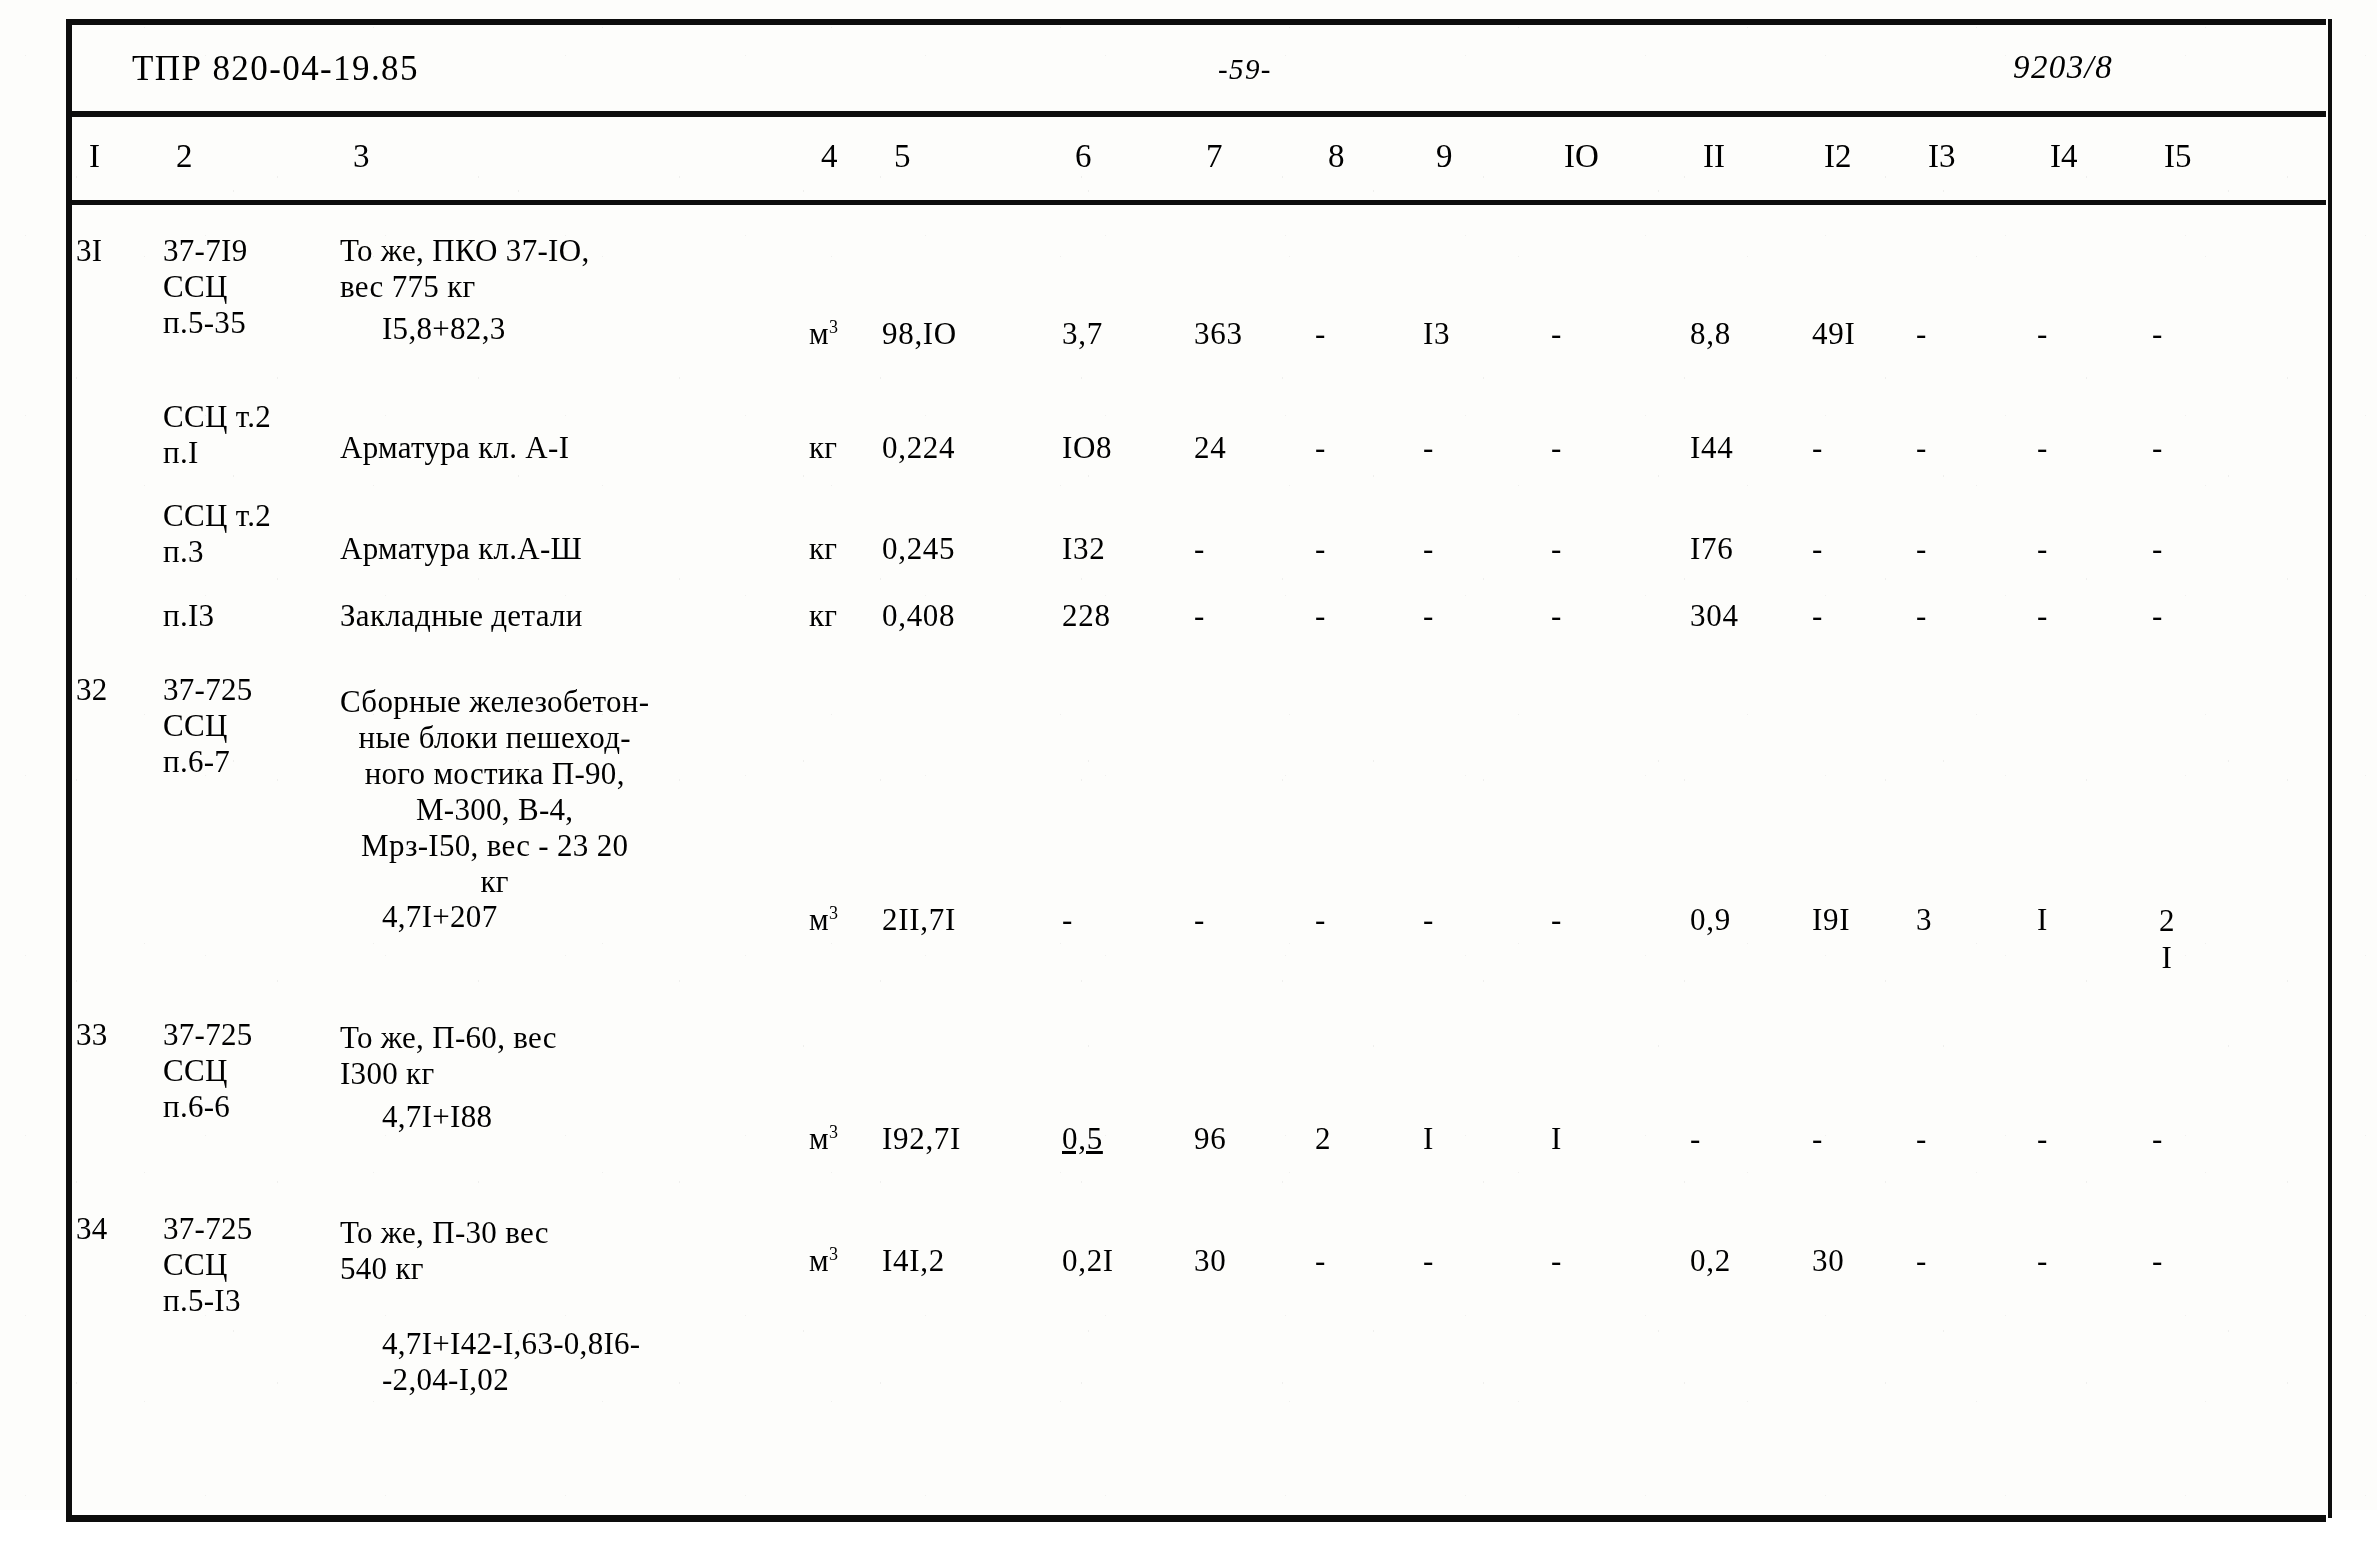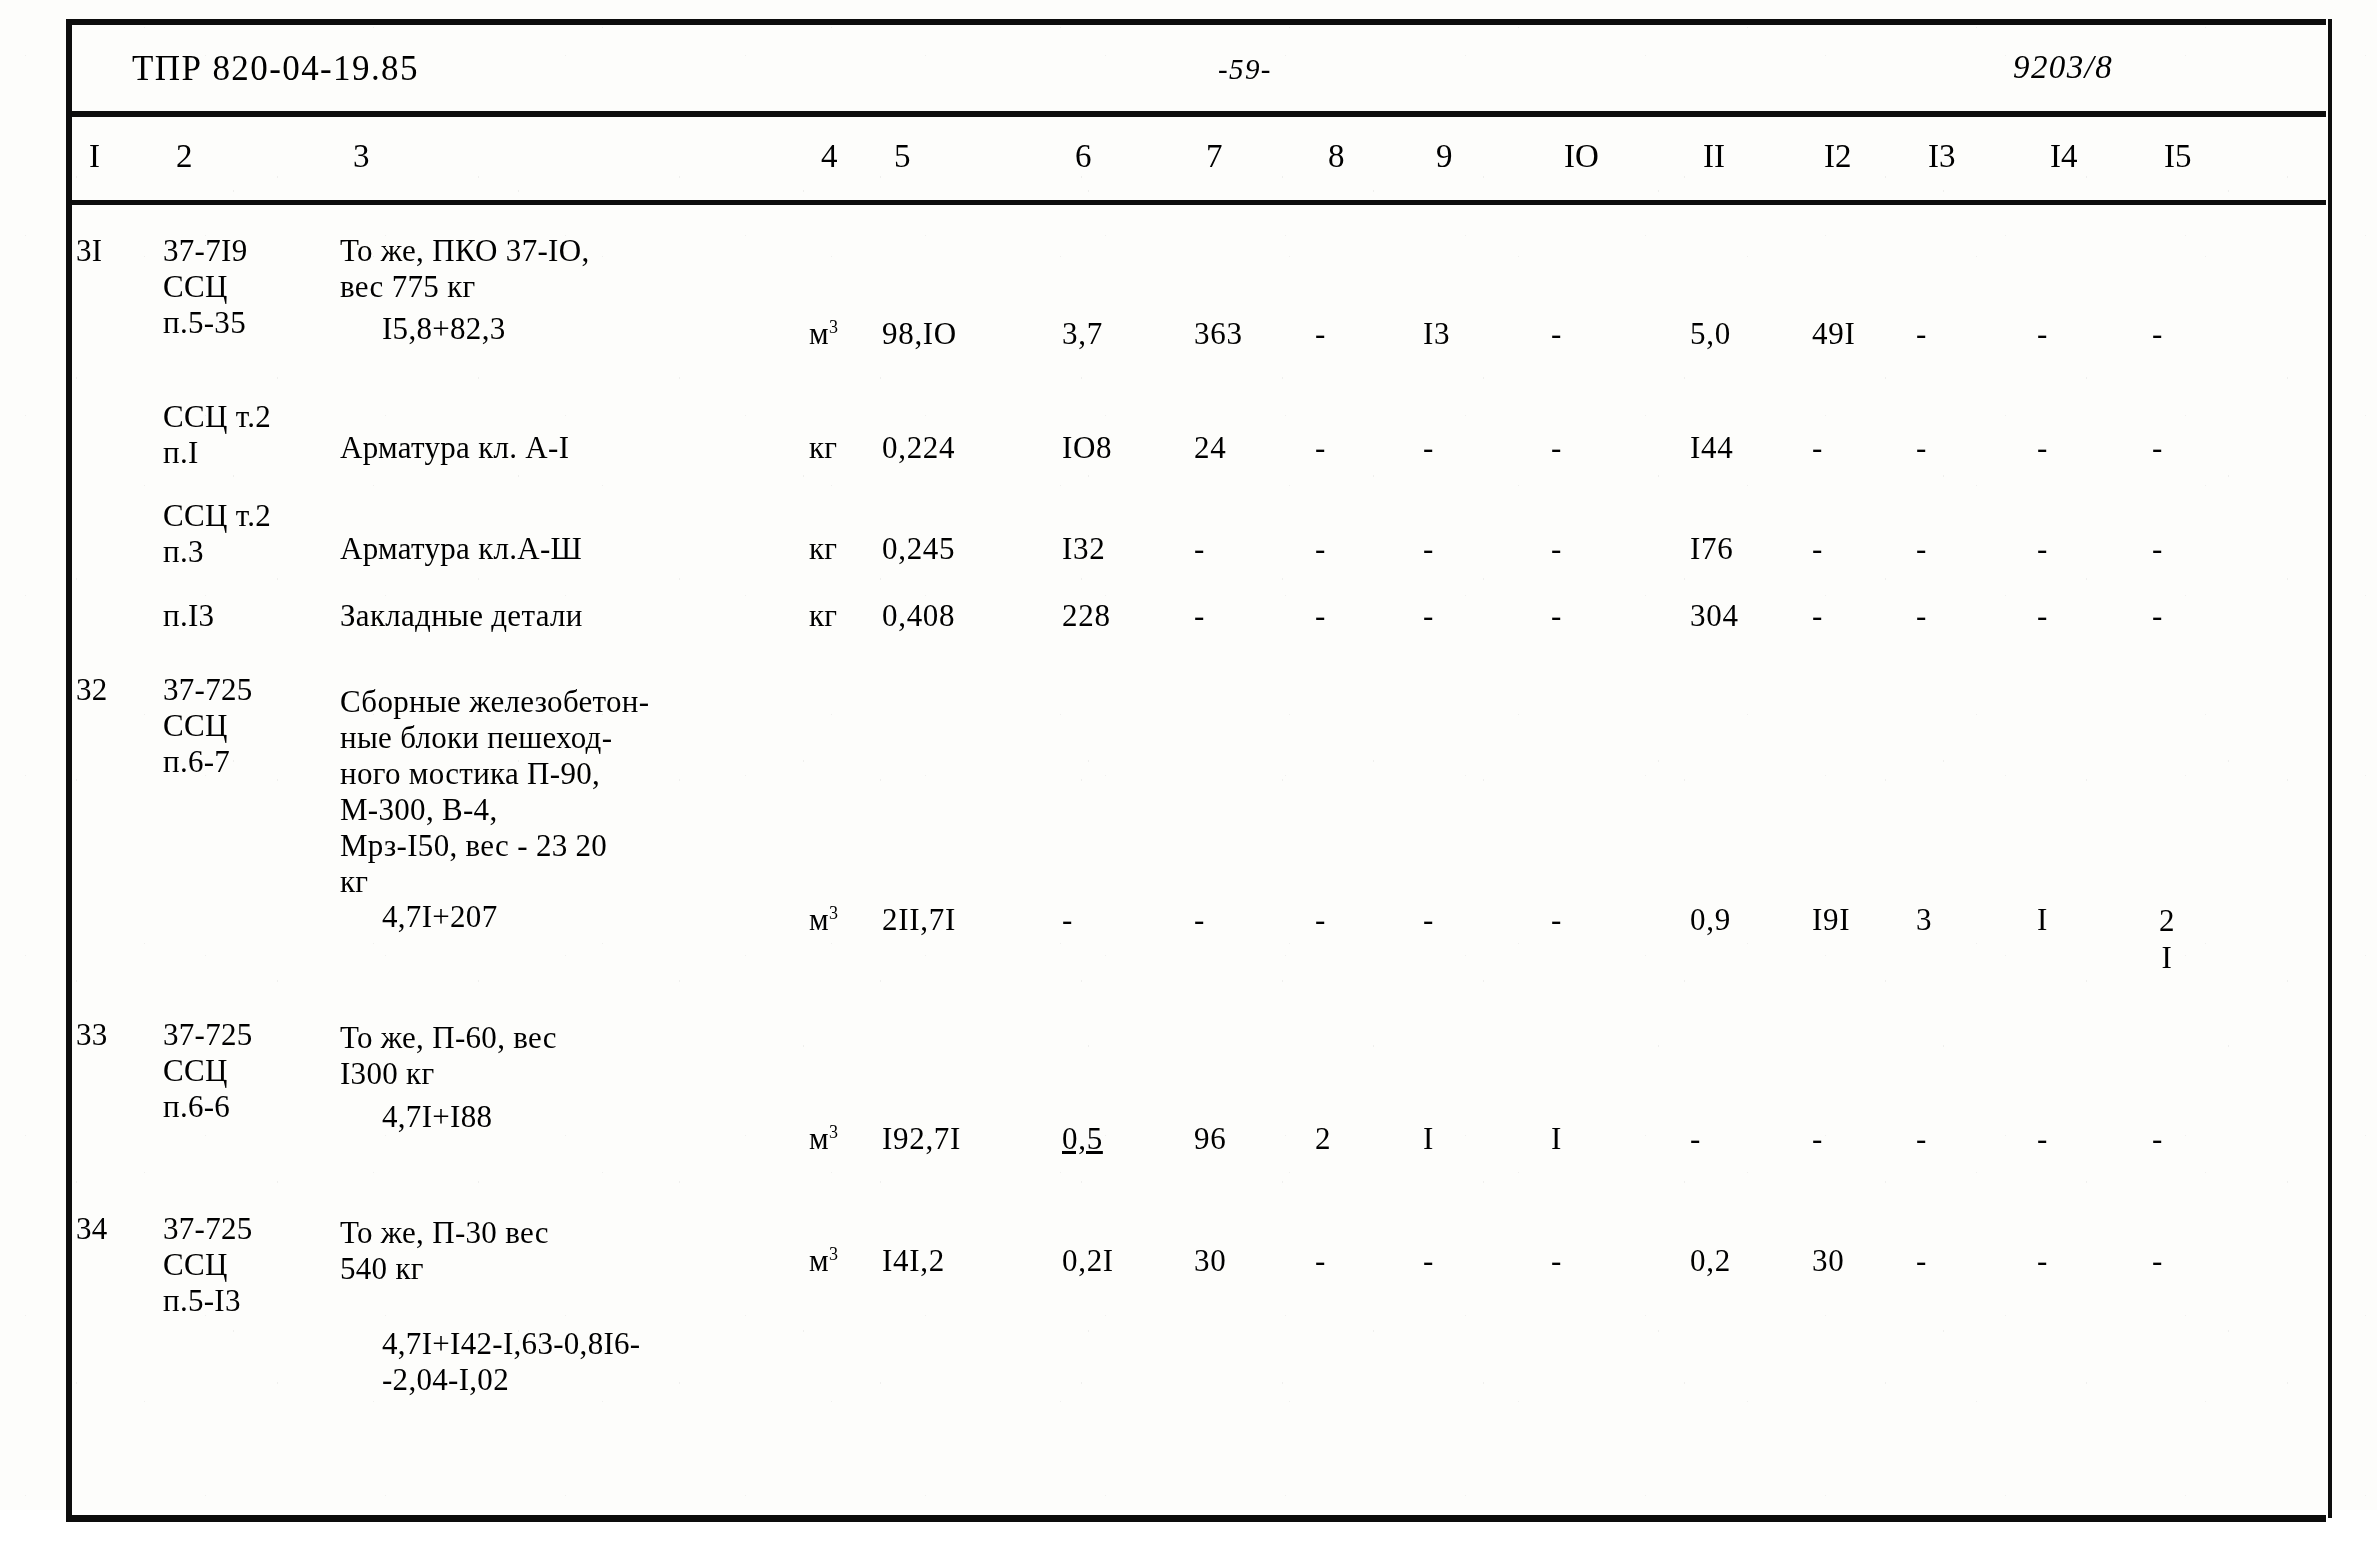--- a/index.html
+++ b/index.html
@@ -139,21 +139,21 @@
       <div class="cell desc" style="left: 340px; top: 233px;">То же, ПКО 37-IO,
 вес 775 кг</div>
       <div class="cell" style="left: 382px; top: 311px;">I5,8+82,3</div>
       <div class="cell" style="left: 809px; top: 316px;"><span>м</span><span class="sup">3</span></div>
       <div class="cell mono-num" style="left: 882px; top: 316px;">98,IO</div>
       <div class="cell mono-num" style="left: 1062px; top: 316px;">3,7</div>
       <div class="cell mono-num" style="left: 1194px; top: 316px;">363</div>
       <div class="cell mono-num" style="left: 1315px; top: 316px;">-</div>
       <div class="cell mono-num" style="left: 1423px; top: 316px;">I3</div>
       <div class="cell mono-num" style="left: 1551px; top: 316px;">-</div>
-      <div class="cell mono-num" style="left: 1690px; top: 316px;">5,0</div>
+      <div class="cell mono-num" style="left: 1690px; top: 316px;">8,8</div>
       <div class="cell mono-num" style="left: 1812px; top: 316px; text-align: right;">49I</div>
       <div class="cell mono-num" style="left: 1916px; top: 316px;">-</div>
       <div class="cell mono-num" style="left: 2037px; top: 316px;">-</div>
       <div class="cell mono-num" style="left: 2152px; top: 316px;">-</div>
       <div class="cell" style="left: 163px; top: 399px;">ССЦ т.2
 п.I</div>
       <div class="cell desc" style="left: 340px; top: 430px;">Арматура кл. А-I</div>
       <div class="cell" style="left: 809px; top: 430px;"><span>кг</span></div>
       <div class="cell mono-num" style="left: 882px; top: 430px;">0,224</div>
       <div class="cell mono-num" style="left: 1062px; top: 430px;">IO8</div>
@@ -192,21 +192,21 @@
       <div class="cell mono-num" style="left: 1551px; top: 598px;">-</div>
       <div class="cell mono-num" style="left: 1690px; top: 598px;">304</div>
       <div class="cell mono-num" style="left: 1812px; top: 598px;">-</div>
       <div class="cell mono-num" style="left: 1916px; top: 598px;">-</div>
       <div class="cell mono-num" style="left: 2037px; top: 598px;">-</div>
       <div class="cell mono-num" style="left: 2152px; top: 598px;">-</div>
       <div class="cell" style="left: 76px; top: 672px;">32</div>
       <div class="cell" style="left: 163px; top: 672px;">37-725
 ССЦ
 п.6-7</div>
-      <div class="cell desc" style="left: 340px; top: 684px;">Сборные железобетон-
+      <div class="cell desc" style="left: 340px; top: 684px; text-align: center;">Сборные железобетон-
 ные блоки пешеход-
 ного мостика П-90,
 М-300, В-4,
 Мрз-I50, вес - 23 20
 кг</div>
       <div class="cell" style="left: 382px; top: 899px;">4,7I+207</div>
       <div class="cell" style="left: 809px; top: 902px;"><span>м</span><span class="sup">3</span></div>
       <div class="cell mono-num" style="left: 882px; top: 902px;">2II,7I</div>
       <div class="cell mono-num" style="left: 1062px; top: 902px;">-</div>
       <div class="cell mono-num" style="left: 1194px; top: 902px;">-</div>

